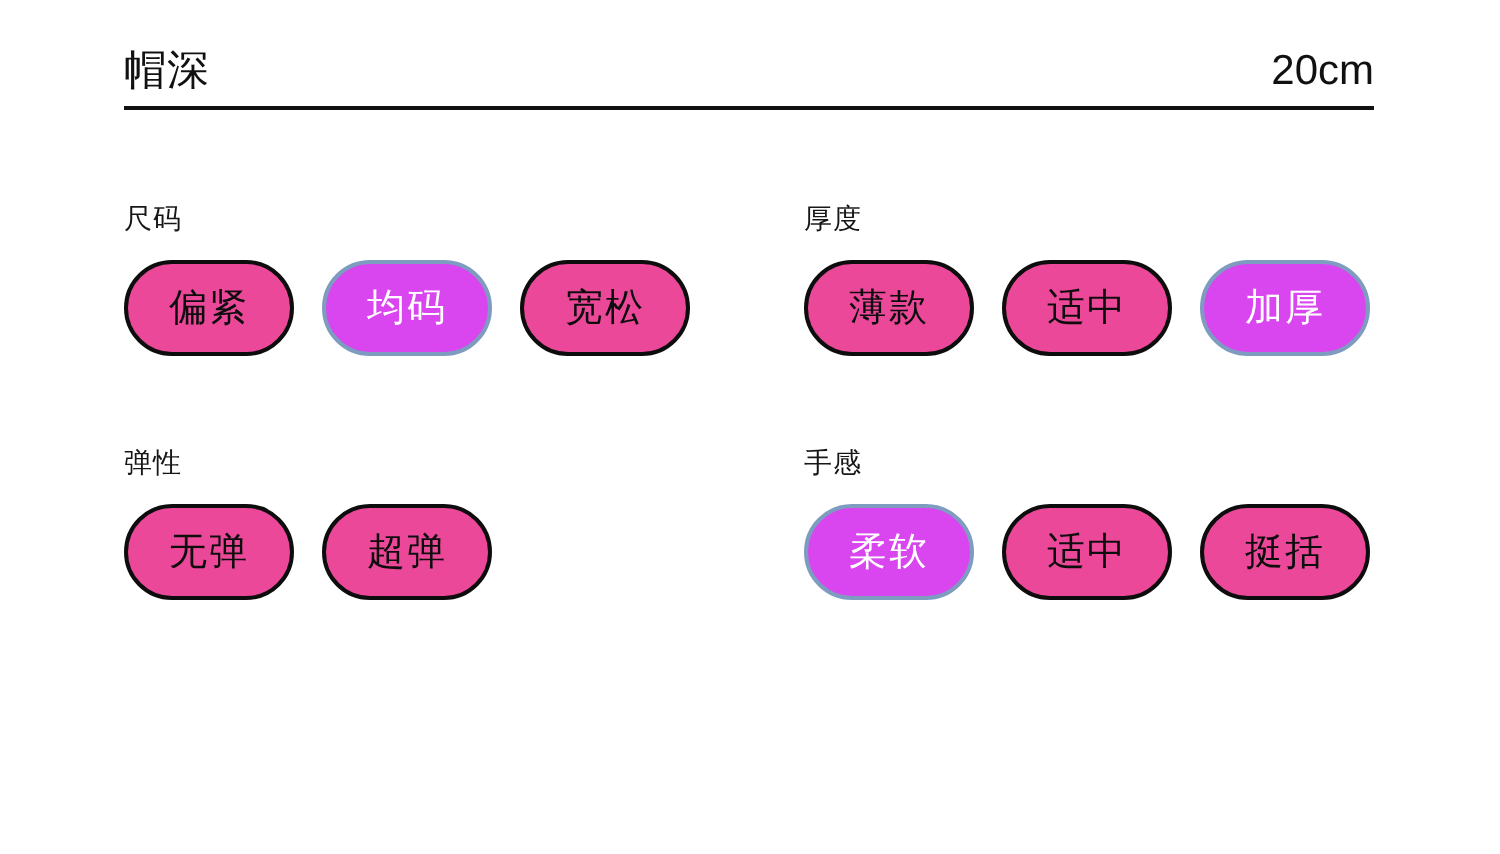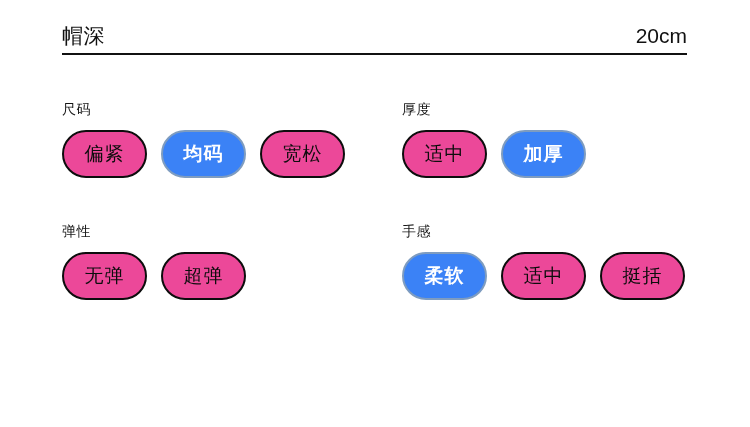--- a/index.html
+++ b/index.html
@@ -100,24 +100,23 @@
     white-space: nowrap;
     user-select: none;
     cursor: pointer;
   }
   .pill.off {
     background: #ec4899;
     border: 2.2px solid #0d0d0d;
     color: #0d0d0d;
   }
   .pill.on {
-    background: #3b82f6;
+    background: #d946ef;
     border: 2.2px solid #7e9cc0;
     color: #ffffff;
-    font-weight: bold;
   }
 </style>
 </head>
 <body>
 
 <div class="page">
 
   <div class="header">
     <span class="header-title">帽深</span>
     <span class="header-value">20cm</span>
@@ -132,20 +131,21 @@
         <div class="options">
           <div class="pill off">偏紧</div>
           <div class="pill on">均码</div>
           <div class="pill off">宽松</div>
         </div>
       </div>
 
       <div class="group col-right">
         <div class="group-label">厚度</div>
         <div class="options">
+          <div class="pill off">薄款</div>
           <div class="pill off">适中</div>
           <div class="pill on">加厚</div>
         </div>
       </div>
 
     </div>
 
     <div class="grid-row">
 
       <div class="group col-left">

